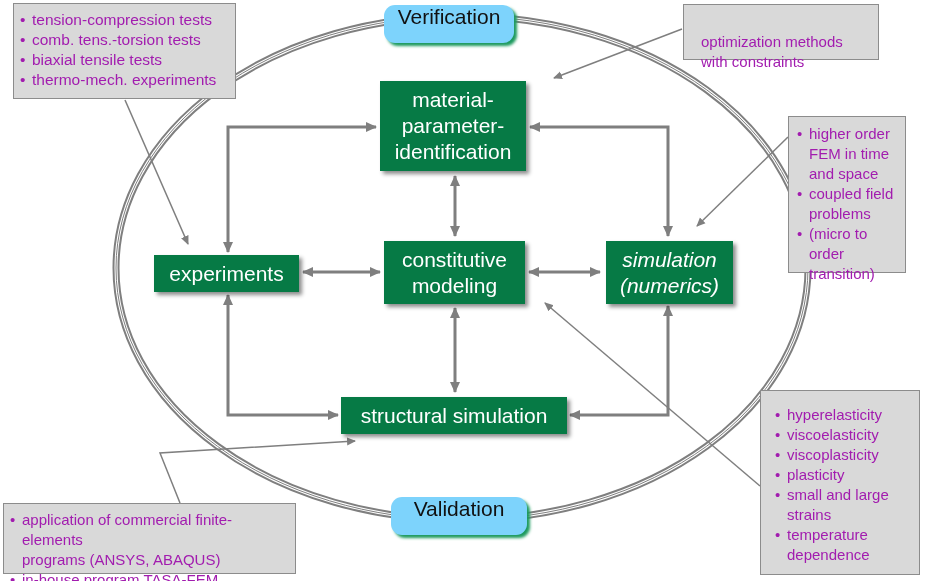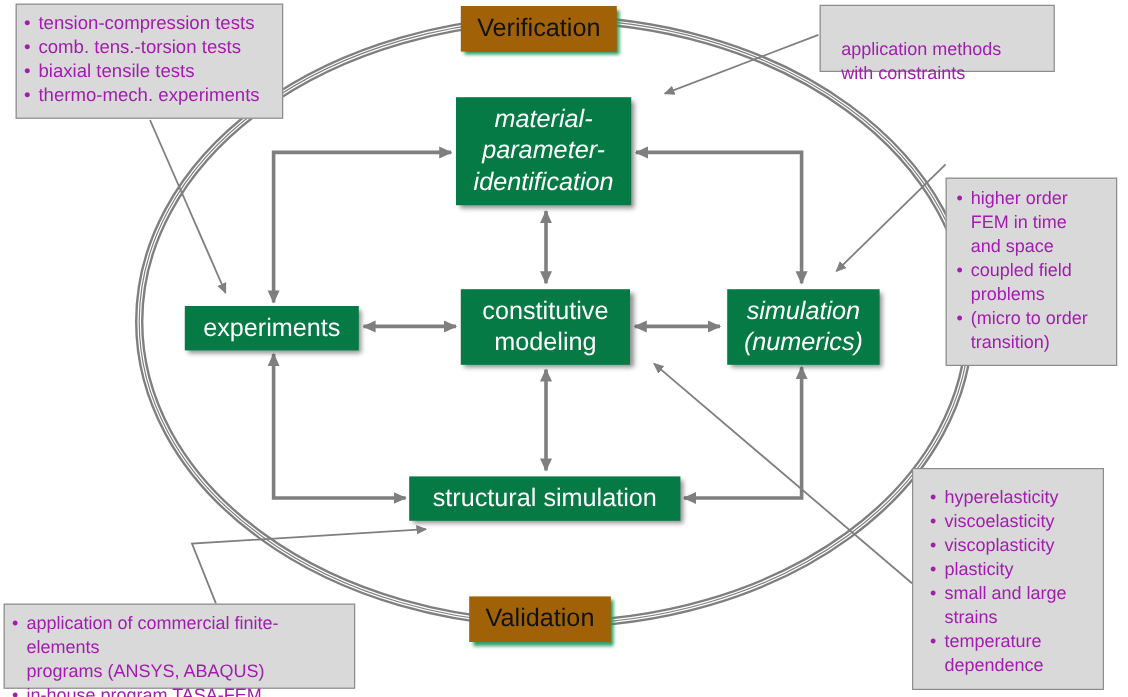--- a/index.html
+++ b/index.html
@@ -8,23 +8,23 @@
   svg.lines { position:absolute; left:0; top:0; width:940px; height:581px; }
   .gbox { position:absolute; background:#067a45; color:#ffffff; text-align:center;
           display:flex; align-items:center; justify-content:center;
           font-size:21px; line-height:26px; box-shadow:3px 3px 4px rgba(0,0,0,0.45); }
   .gbox span { white-space:pre-line; }
   .note { position:absolute; background:#d9d9d9; border:1px solid #8c8c8c;
           color:#a21caf; font-size:15px; line-height:20px; box-sizing:border-box; }
   .note ul { list-style:none; margin:0; padding:0; }
   .note li { position:relative; padding-left:12px; white-space:pre-line; }
   .note li::before { content:"•"; position:absolute; left:0; top:0; }
-  .label { position:absolute; background:#a16207; color:#111; font-size:21px;
-           display:flex; align-items:center; justify-content:center;
-           box-shadow:3px 3px 3px #1c9a5e; }
+  .label { position:absolute; background:#7dd3fc; color:#111; font-size:21px;
+           display:flex; align-items:flex-start; justify-content:center;
+           box-shadow:3px 3px 3px #1c9a5e;border-radius:11px; }
 </style>
 </head>
 <body>
 
 <svg class="lines" viewBox="0 0 940 581">
   <defs>
     <marker id="ah" markerWidth="10" markerHeight="10" refX="8" refY="5" orient="auto" markerUnits="userSpaceOnUse">
       <path d="M0,1 L9,5 L0,9 Z" fill="#7f7f7f"></path>
     </marker>
     <marker id="ahs" markerWidth="10" markerHeight="10" refX="8" refY="5" orient="auto-start-reverse" markerUnits="userSpaceOnUse">
@@ -68,25 +68,25 @@
     <path d="M682,29 L554,78" marker-end="url(#ah)"></path>
     <path d="M788,137 L697,226" marker-end="url(#ah)"></path>
     <path d="M760,486 L545,303" marker-end="url(#ah)"></path>
     <path d="M180,503 L160,453 L355,441" marker-end="url(#ah)"></path>
   </g>
 </svg>
 
 <div class="label" style="left:384px; top:5px; width:130px; height:38px;">
   <span>Verification</span>
 </div>
-<div class="label" style="left:391px; top:497px; width:118px; height:38px;">
+<div class="label" style="left:391px; top:497px; width:136px; height:38px;">
   <span>Validation</span>
 </div>
 
-<div class="gbox" style="left:380px; top:81px; width:146px; height:90px;font-style:italic;">
+<div class="gbox" style="left:380px; top:81px; width:146px; height:90px;">
   <span>material-
 parameter-
 identification</span>
 </div>
 <div class="gbox" style="left:154px; top:255px; width:145px; height:37px;">
   <span>experiments</span>
 </div>
 <div class="gbox" style="left:384px; top:241px; width:141px; height:63px;">
   <span>constitutive
 modeling</span>
@@ -102,25 +102,25 @@
 <div class="note" style="left:13px; top:3px; width:223px; height:96px; padding:6px 6px 0 6px; font-size:15.5px;">
   <ul>
     <li>tension-compression tests</li>
     <li>comb. tens.-torsion tests</li>
     <li>biaxial tensile tests</li>
     <li>thermo-mech. experiments</li>
   </ul>
 </div>
 
 <div class="note" style="left:683px; top:4px; width:196px; height:56px; padding:7px 0 0 17px; white-space:pre-line;">
-  <span>application methods
+  <span>optimization methods
 with constraints</span>
 </div>
 
-<div class="note" style="left:788px; top:116px; width:143px; height:157px; padding:7px 6px 0 8px;margin-top:32px;">
+<div class="note" style="left:788px; top:116px; width:118px; height:157px; padding:7px 6px 0 8px;">
   <ul>
     <li>higher order
 FEM in time
 and space</li>
     <li>coupled field
 problems</li>
     <li>(micro to order
 transition)</li>
   </ul>
 </div>

